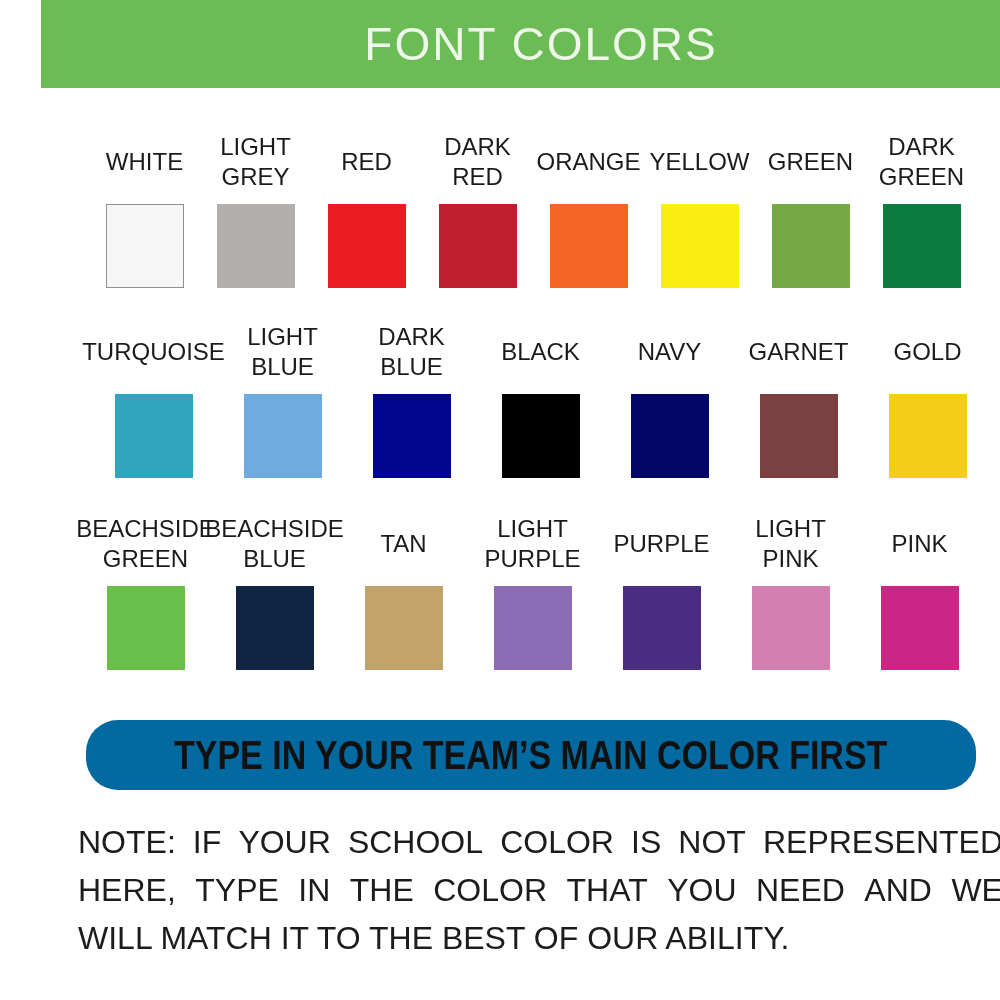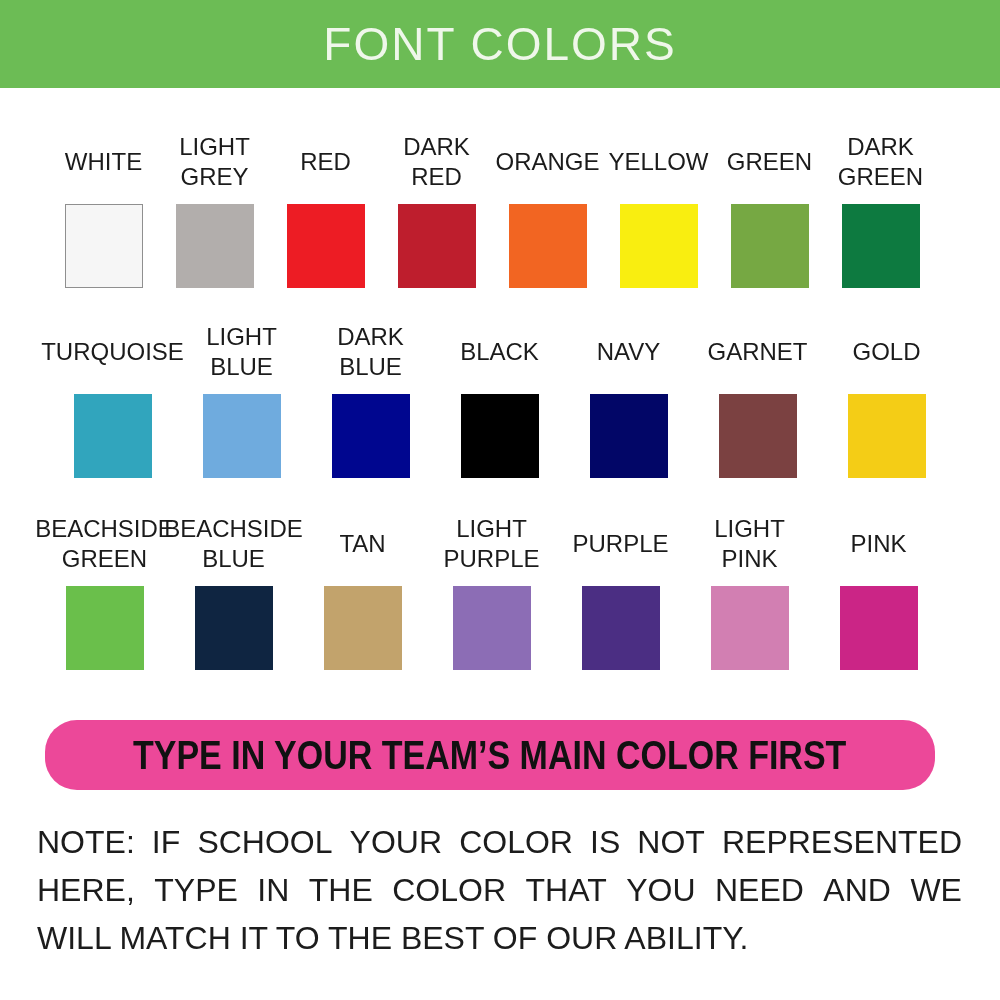--- a/index.html
+++ b/index.html
@@ -1,19 +1,19 @@
 <!DOCTYPE html>
 <html><head>
 <meta charset="utf-8">
 <style>
   * { margin: 0; padding: 0; box-sizing: border-box; }
   html, body { width: 1000px; height: 1000px; background: #ffffff; overflow: hidden; }
   body { font-family: "Liberation Sans", sans-serif; }
 
-  .page { width: 1000px; height: 1000px; background: #ffffff; position: relative; }
+  .page { width: 1000px; height: 1000px; background: #ffffff; position: relative; padding-left: 41px; }
 
   .header {
     width: 1000px; height: 88px; display: flex; align-items: center; justify-content: center;
   }
   .header-title {
     font-size: 46px; font-weight: 300; letter-spacing: 2px; color: #eff7ea;
     font-stretch: condensed;
   }
 
   .row { display: flex; }
@@ -152,30 +152,30 @@
       <div class="label">LIGHT
 PINK</div>
       <div class="swatch" style="background: rgb(210, 127, 178);"></div>
     </div>
     <div class="cell">
       <div class="label">PINK</div>
       <div class="swatch" style="background: rgb(203, 37, 134);"></div>
     </div>
   </div>
 
-  <div class="banner" style="background: #ec4899;">
+  <div class="banner" style="background: #0369a1;">
     <div class="banner-text">TYPE IN YOUR TEAM’S MAIN COLOR FIRST</div>
   </div>
 
   <div class="note">
     <div class="note-line justified">
         <span>NOTE:</span>
         <span>IF</span>
+        <span>YOUR</span>
         <span>SCHOOL</span>
-        <span>YOUR</span>
         <span>COLOR</span>
         <span>IS</span>
         <span>NOT</span>
         <span>REPRESENTED</span>
       </div>
     <div class="note-line justified">
         <span>HERE,</span>
         <span>TYPE</span>
         <span>IN</span>
         <span>THE</span>

